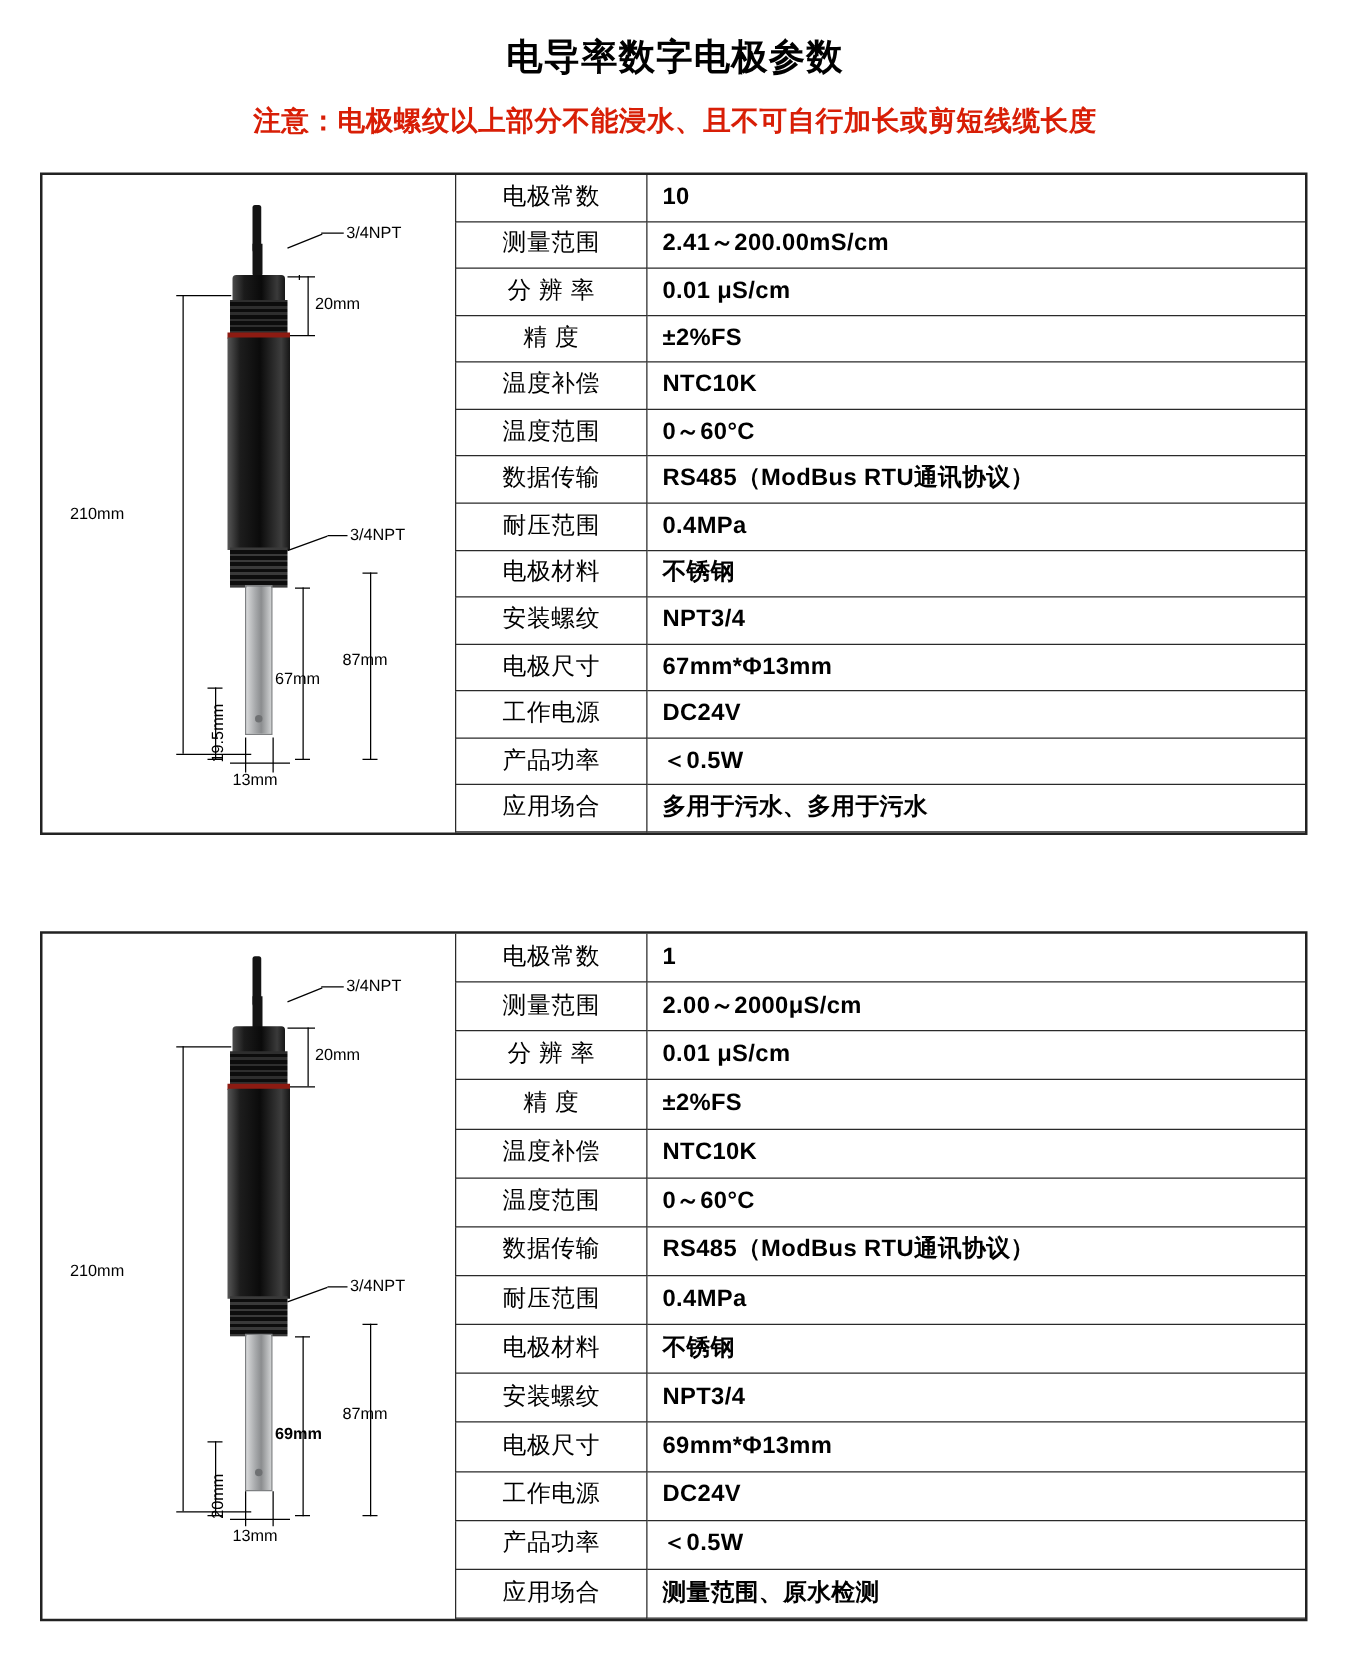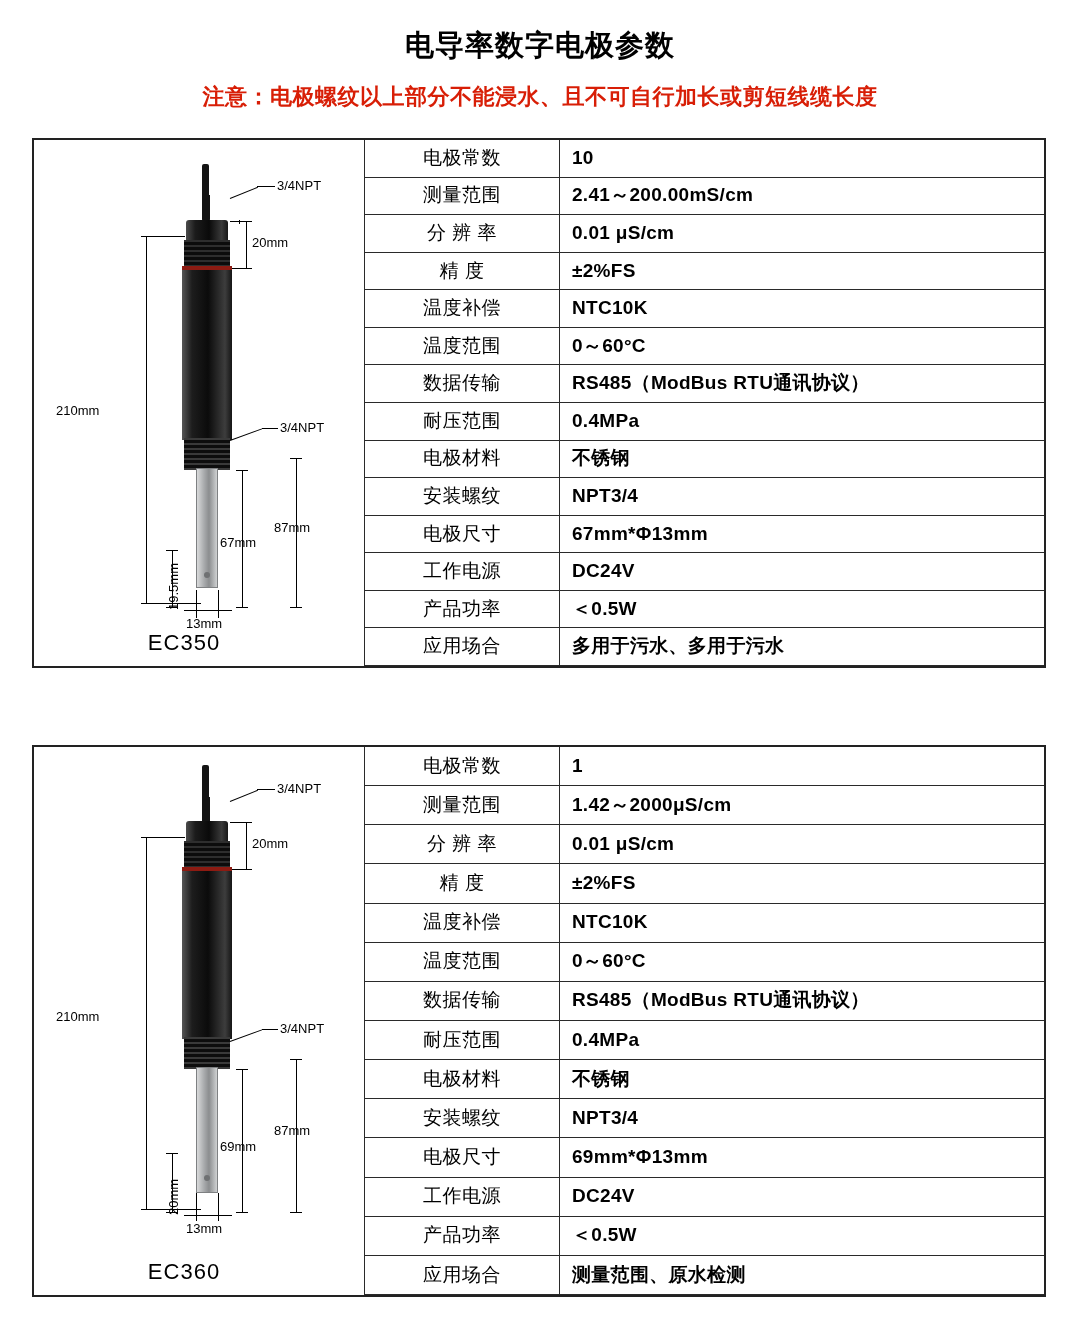--- a/index.html
+++ b/index.html
@@ -60,21 +60,21 @@
   }
 
   .spec-table {
     flex: 1;
     border-collapse: collapse;
     table-layout: fixed;
     font-size: 19px;
   }
   .spec-table td {
     border: 1px solid #2a2a2a;
-    padding: 2px 21px;
+    padding: 2px 0;
     height: 32px;
     vertical-align: middle;
     line-height: 1.2;
   }
   .spec-table td.label {
     width: 152px;
     text-align: center;
     letter-spacing: 0.5px;
   }
   .spec-table td.value {
@@ -217,21 +217,20 @@
     <div class="dim-line dim-v" style="left:138px; top:410px; height:58px;"></div>
     <div class="dim-line dim-h" style="left:132px; top:410px; width:12px;"></div>
     <div class="dim-line dim-h" style="left:132px; top:467px; width:12px;"></div>
     <div class="dim-label rot" style="left:132px; top:470px;">19.5mm</div>
 
     <div class="dim-line dim-v" style="left:162px; top:450px; height:28px;"></div>
     <div class="dim-line dim-v" style="left:184px; top:450px; height:28px;"></div>
     <div class="dim-line dim-h" style="left:150px; top:470px; width:48px;"></div>
     <div class="dim-label" style="left:152px; top:476px;">13mm</div>
 
-    <div class="figure-caption">EC350</div>
   </div>
 
   <table class="spec-table">
     <tbody>
       <tr>
           <td class="label">电极常数</td>
           <td class="value">10</td>
         </tr>
       <tr>
           <td class="label">测量范围</td>
@@ -324,44 +323,43 @@
     <div class="dim-label" style="left:246px; top:274px;">3/4NPT</div>
 
     <div class="dim-line dim-v" style="left:262px; top:312px; height:154px;"></div>
     <div class="dim-line dim-h" style="left:256px; top:312px; width:12px;"></div>
     <div class="dim-line dim-h" style="left:256px; top:465px; width:12px;"></div>
     <div class="dim-label" style="left:240px; top:376px;">87mm</div>
 
     <div class="dim-line dim-v" style="left:208px; top:322px; height:144px;"></div>
     <div class="dim-line dim-h" style="left:202px; top:322px; width:12px;"></div>
     <div class="dim-line dim-h" style="left:202px; top:465px; width:12px;"></div>
-    <div class="dim-label" style="left:186px; top:392px;">69mm</div>
+    <div class="dim-label" style="left:186px; top:392px;font-weight:bold;">69mm</div>
 
     <div class="dim-line dim-v" style="left:138px; top:406px; height:60px;"></div>
     <div class="dim-line dim-h" style="left:132px; top:406px; width:12px;"></div>
     <div class="dim-line dim-h" style="left:132px; top:465px; width:12px;"></div>
     <div class="dim-label rot" style="left:132px; top:468px;">20mm</div>
 
     <div class="dim-line dim-v" style="left:162px; top:446px; height:28px;"></div>
     <div class="dim-line dim-v" style="left:184px; top:446px; height:28px;"></div>
     <div class="dim-line dim-h" style="left:150px; top:468px; width:48px;"></div>
     <div class="dim-label" style="left:152px; top:474px;">13mm</div>
 
-    <div class="figure-caption">EC360</div>
   </div>
 
   <table class="spec-table">
     <tbody>
       <tr>
           <td class="label">电极常数</td>
           <td class="value">1</td>
         </tr>
       <tr>
           <td class="label">测量范围</td>
-          <td class="value">1.42～2000μS/cm</td>
+          <td class="value">2.00～2000μS/cm</td>
         </tr>
       <tr>
           <td class="label">分 辨 率</td>
           <td class="value">0.01 μS/cm</td>
         </tr>
       <tr>
           <td class="label">精    度</td>
           <td class="value">±2%FS</td>
         </tr>
       <tr>

